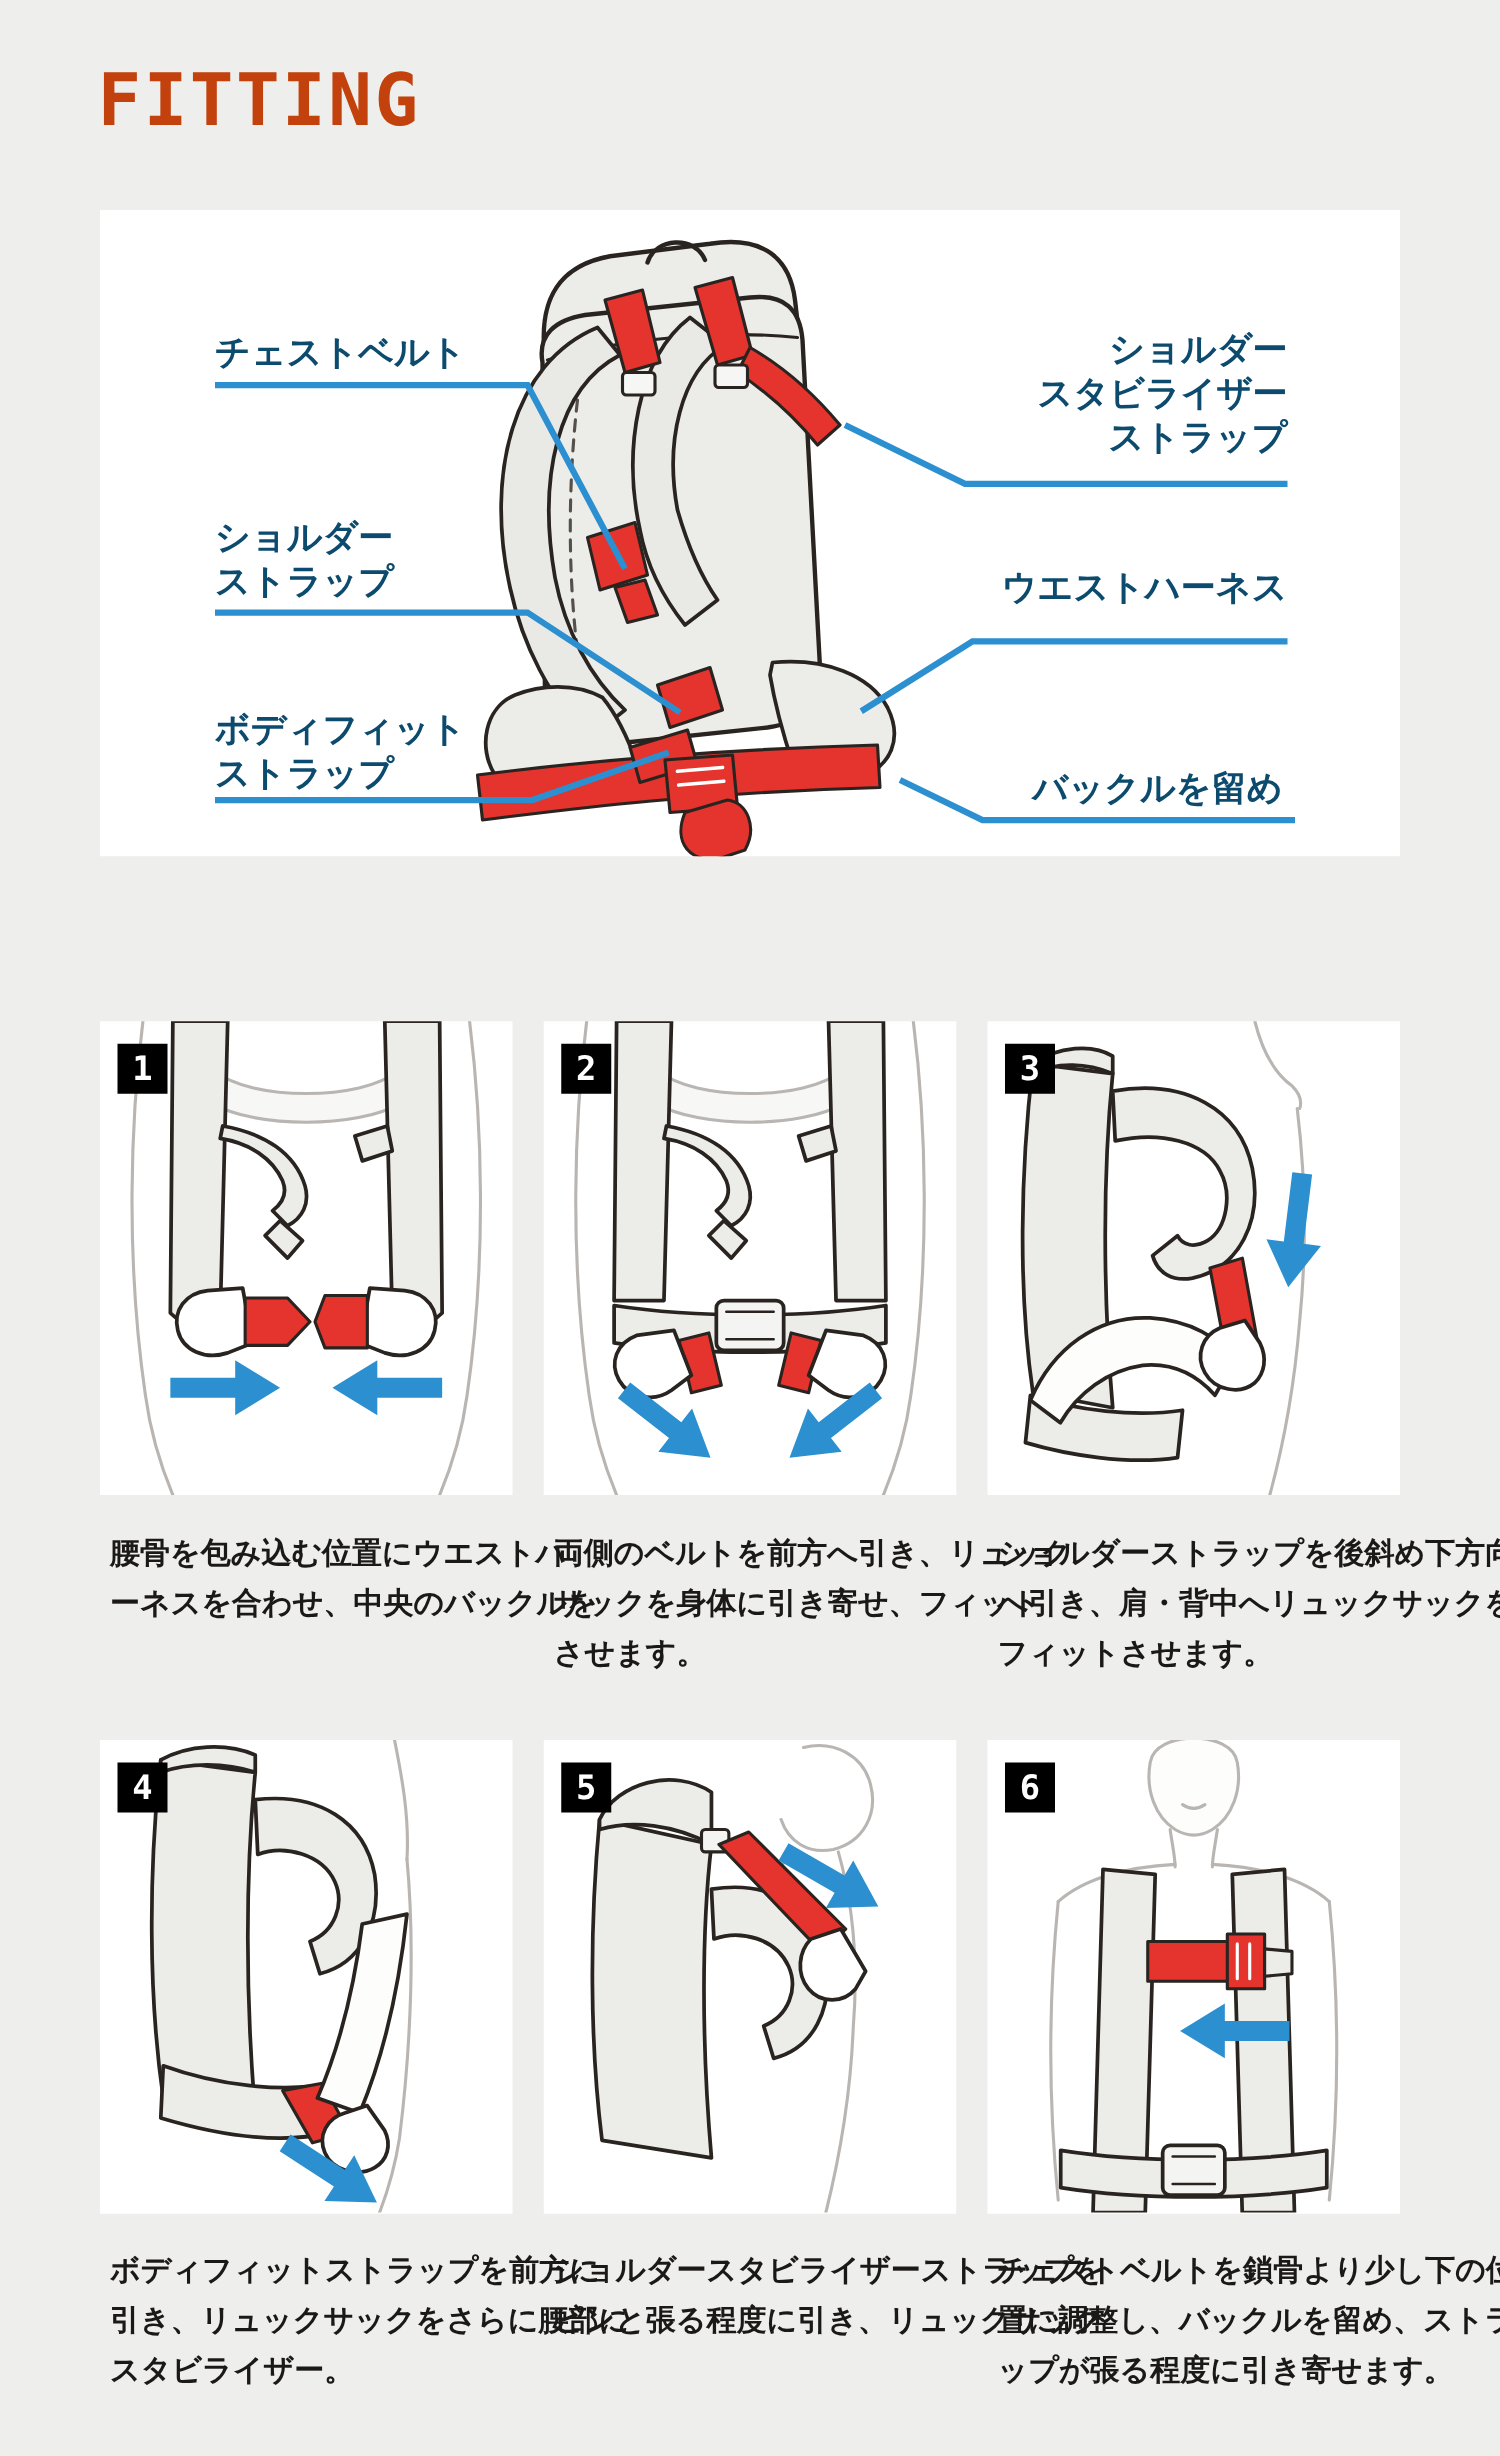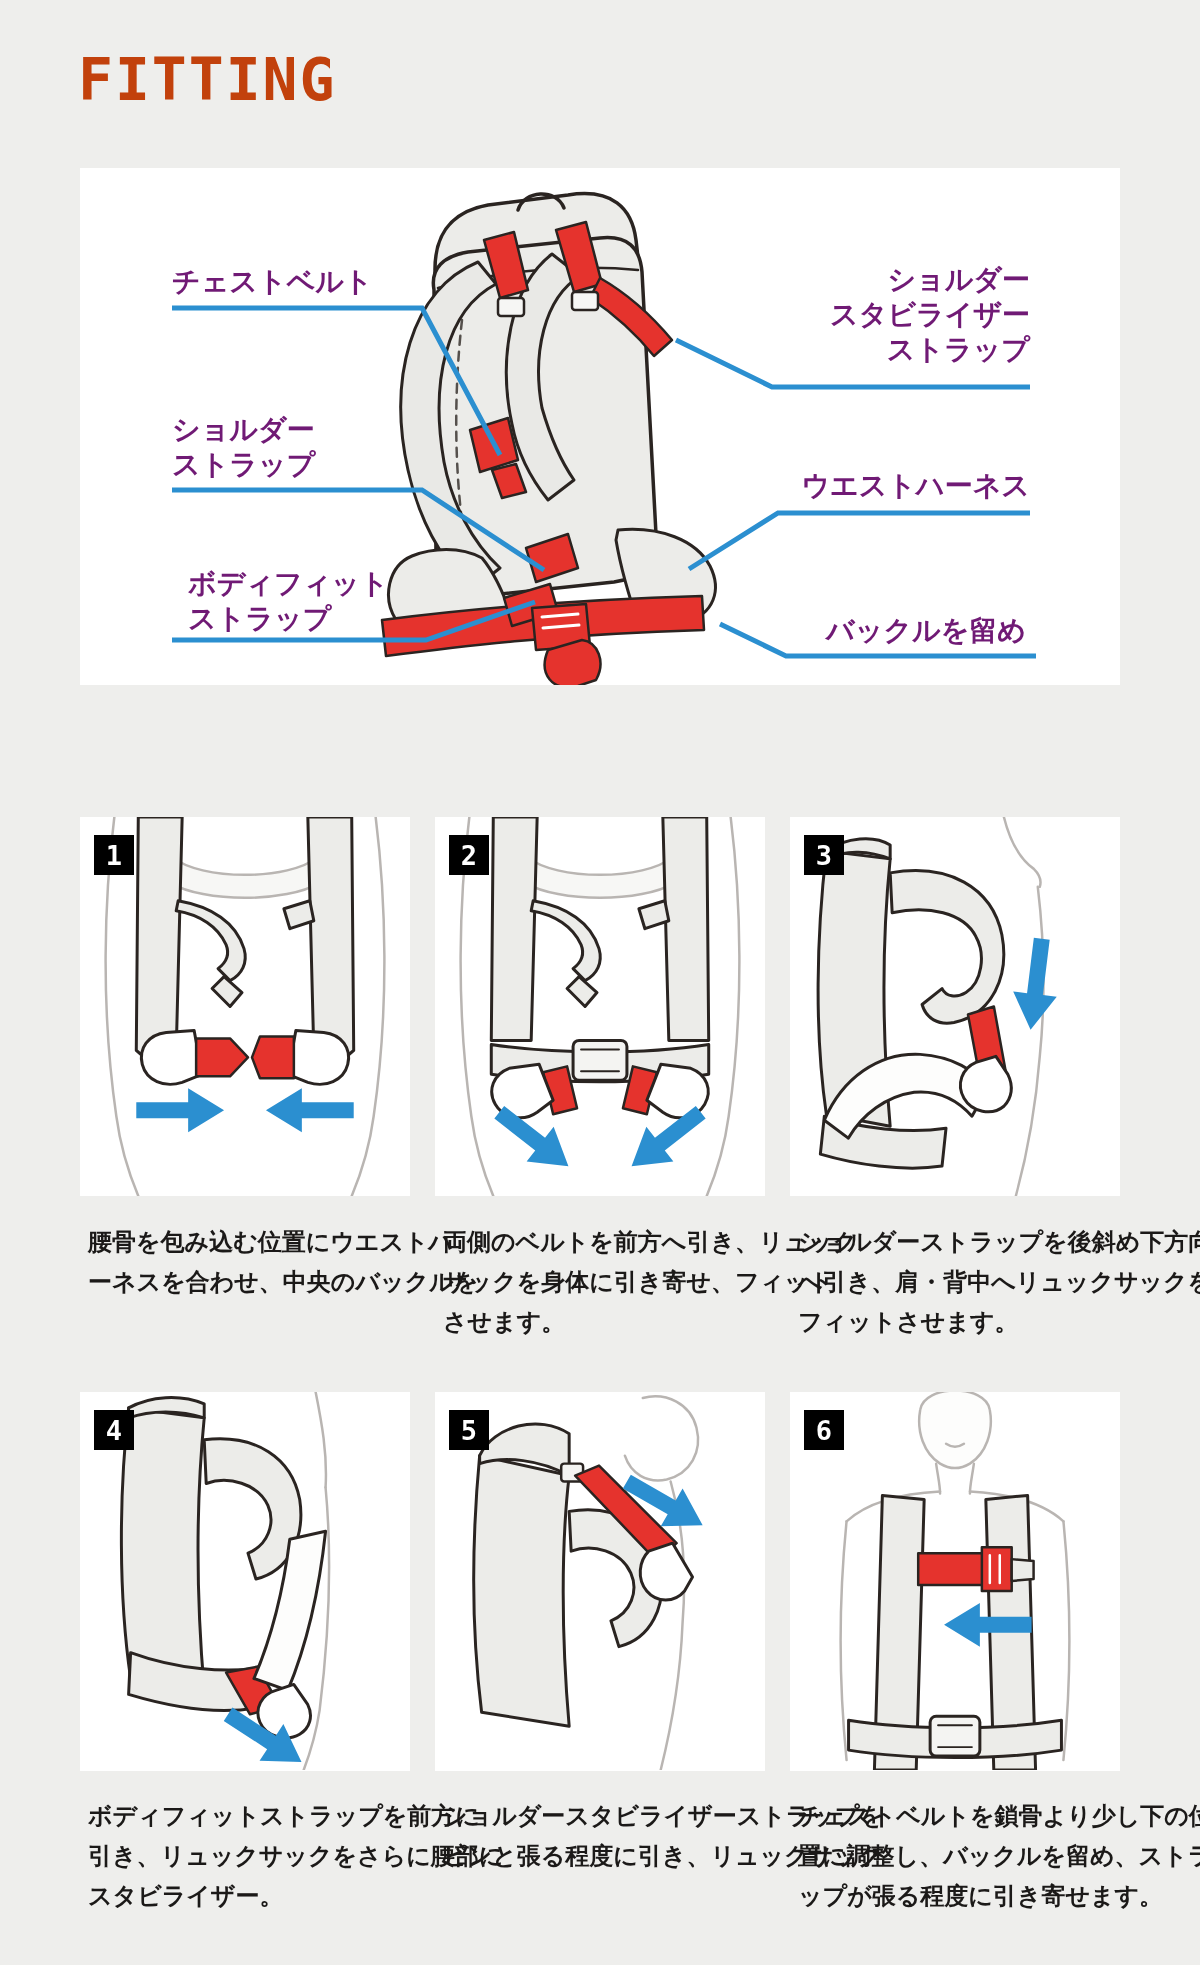--- a/index.html
+++ b/index.html
@@ -3,21 +3,21 @@
 <meta charset="utf-8">
 <style>
   html,body{margin:0;padding:0;background:#e4e4e2;}
   .page{position:relative;width:1200px;height:1965px;background:#eeeeec;overflow:hidden;
         font-family:"DejaVu Sans","Liberation Sans",sans-serif;color:#1c1a19;}
   .title{position:absolute;left:78px;top:46px;font-family:"DejaVu Sans Mono","Liberation Mono",monospace;
          font-size:58px;font-weight:bold;letter-spacing:2px;color:#c2410c;}
   .panel{position:absolute;background:#ffffff;}
   .diagram-panel{left:80px;top:168px;width:1040px;height:517px;}
   .diagram-panel svg{position:absolute;left:0;top:0;}
-  .dlabel{position:absolute;font-size:28px;font-weight:700;line-height:35px;color:#701a75;white-space:nowrap;}
+  .dlabel{position:absolute;font-size:28px;font-weight:700;line-height:35px;color:#0c4a6e;white-space:nowrap;}
   .dlabel.right{text-align:right;}
   .step-panel{width:330px;height:379px;}
   .step-panel svg{position:absolute;left:0;top:0;}
   .badge{position:absolute;left:14px;top:18px;width:40px;height:40px;background:#000;color:#fff;
          display:flex;align-items:center;justify-content:center;
          font-family:"DejaVu Sans Mono","Liberation Mono",monospace;font-size:27px;font-weight:bold;}
   .caption{position:absolute;width:336px;font-size:24px;font-weight:600;line-height:40px;color:#1b1918;}
   .cap-line{white-space:nowrap;}
   
   .c1{left:80px;} .c2{left:435px;} .c3{left:790px;}
@@ -76,30 +76,30 @@
       </g>
     </svg>
 
     <div class="dlabel" style="left:92px;top:96px;">
       <div class="cap-line">チェストベルト</div>
     </div>
     <div class="dlabel" style="left:92px;top:244px;">
       <div class="cap-line">ショルダー</div>
       <div class="cap-line">ストラップ</div>
     </div>
-    <div class="dlabel" style="left:108px;top:398px;">
+    <div class="dlabel" style="left:92px;top:398px;">
       <div class="cap-line">ボディフィット</div>
       <div class="cap-line">ストラップ</div>
     </div>
     <div class="dlabel right" style="right:90px;top:94px;">
       <div class="cap-line">ショルダー</div>
       <div class="cap-line">スタビライザー</div>
       <div class="cap-line">ストラップ</div>
     </div>
-    <div class="dlabel right" style="right:90px;top:300px;text-align:right;">
+    <div class="dlabel right" style="right:90px;top:284px;text-align:right;">
       <div class="cap-line">ウエストハーネス</div>
     </div>
     <div class="dlabel right" style="right:94px;top:445px;">
       <div class="cap-line">バックルを留め</div>
     </div>
   </div>
 
   <div class="panel step-panel c1 r1">
     <svg width="330" height="379" viewBox="0 0 330 380">
       <g stroke-linejoin="round" stroke-linecap="round">

